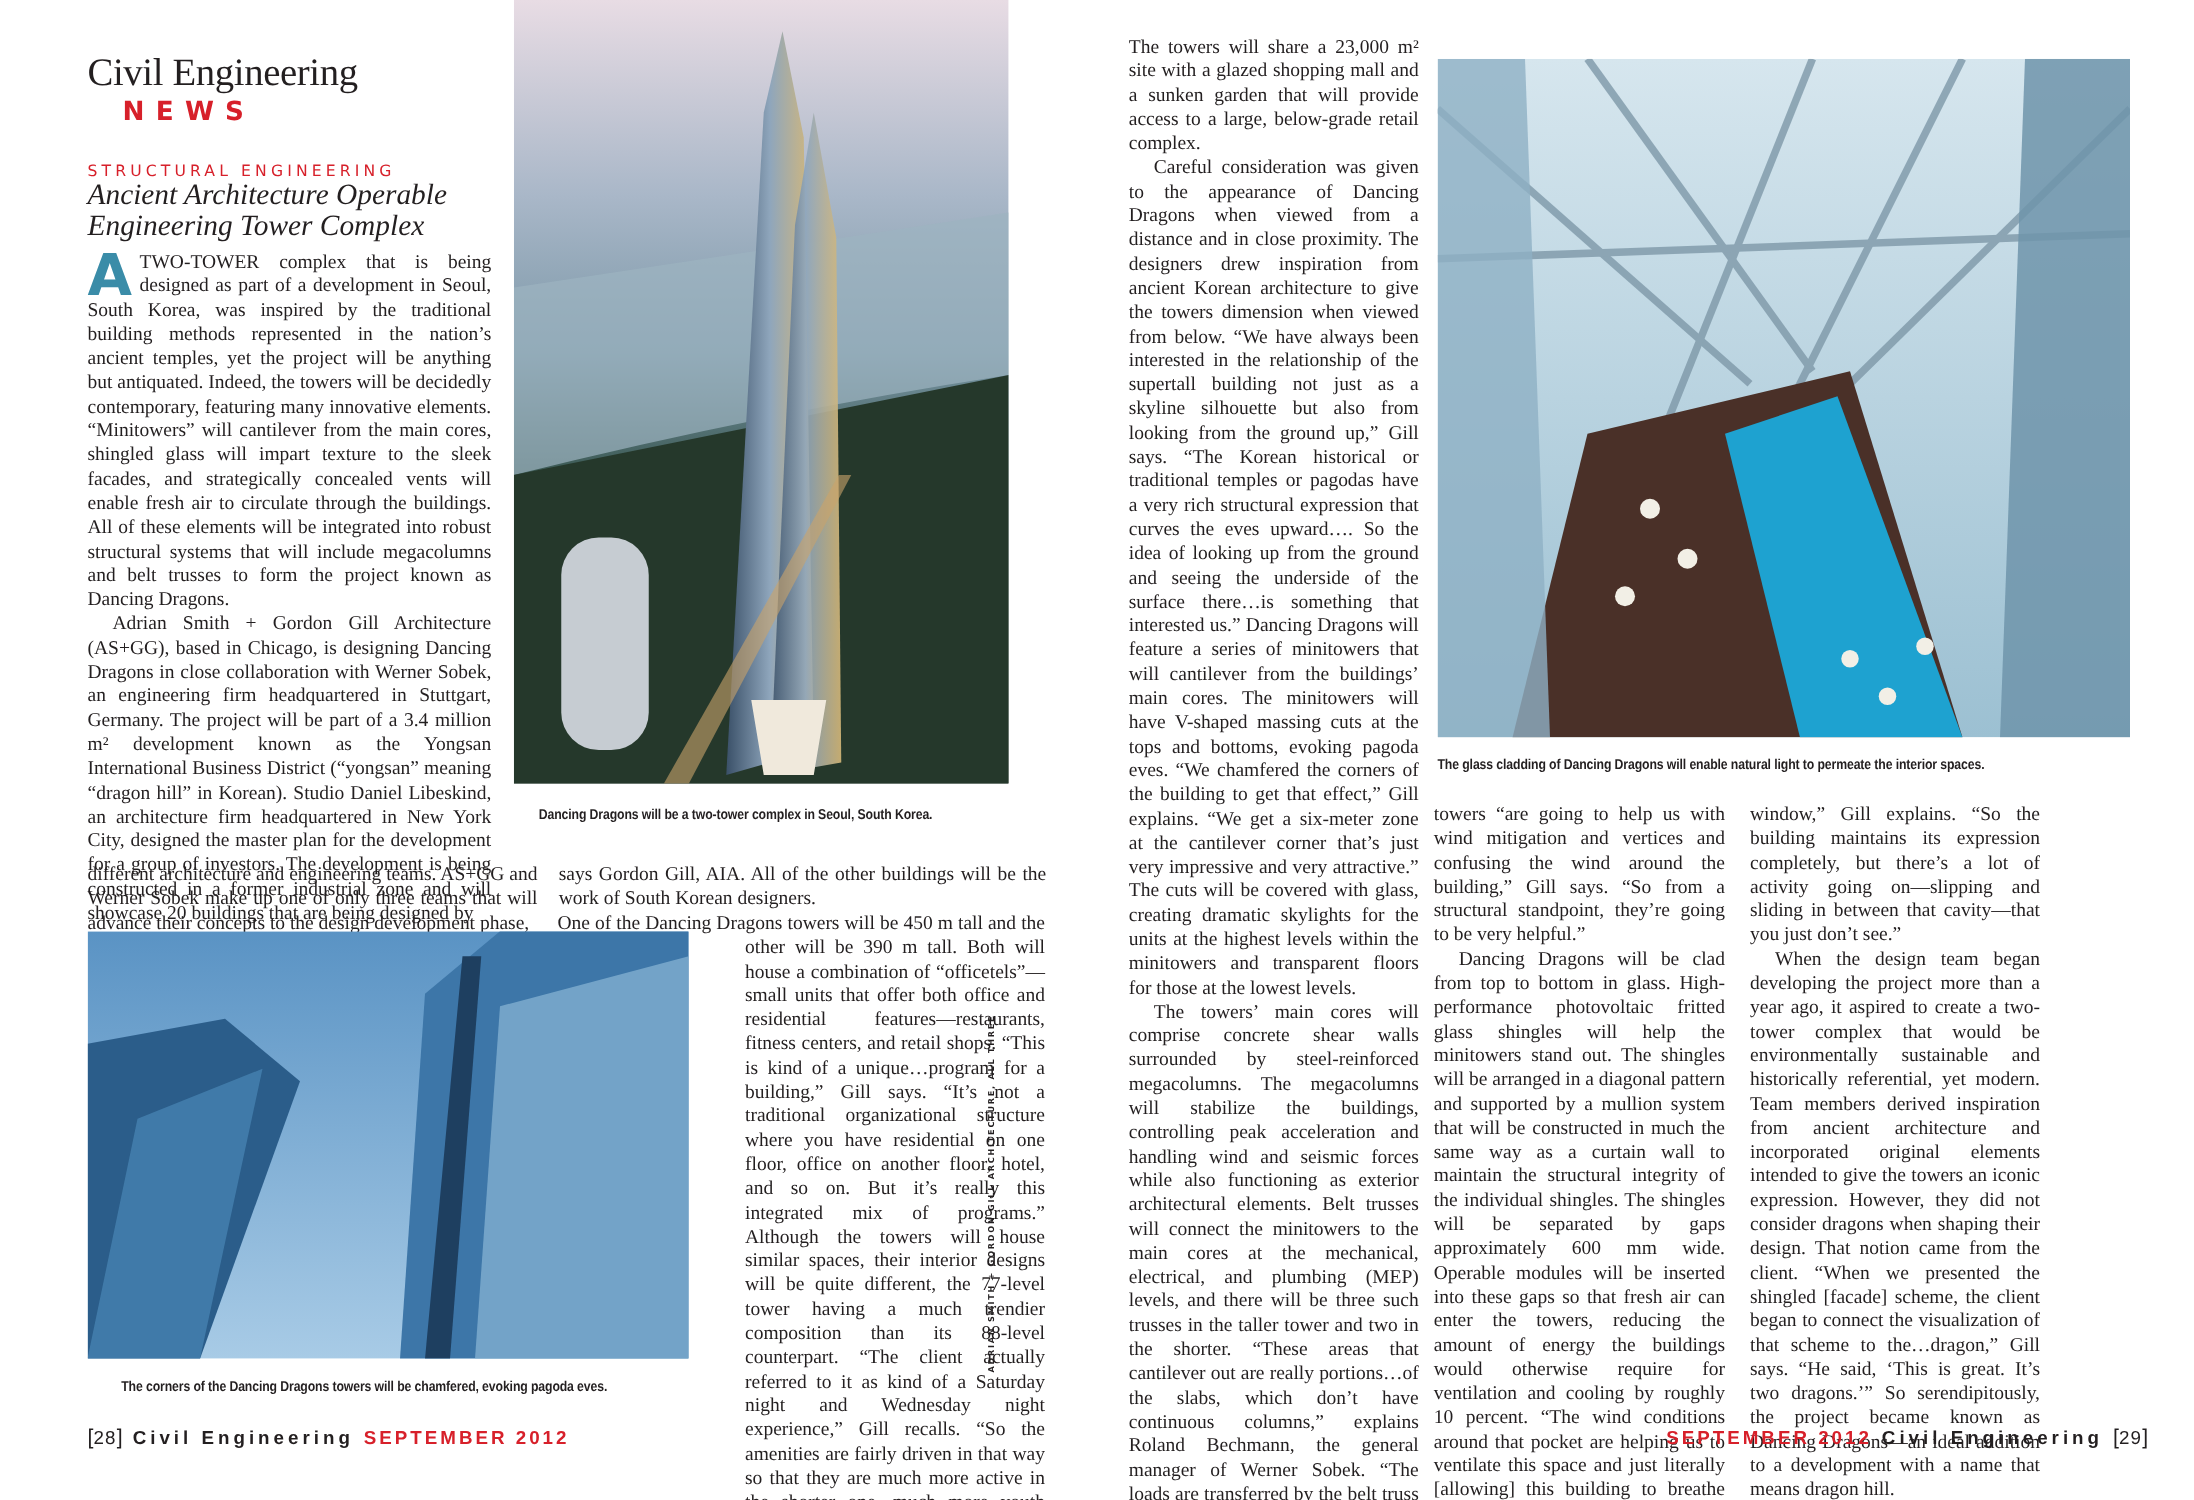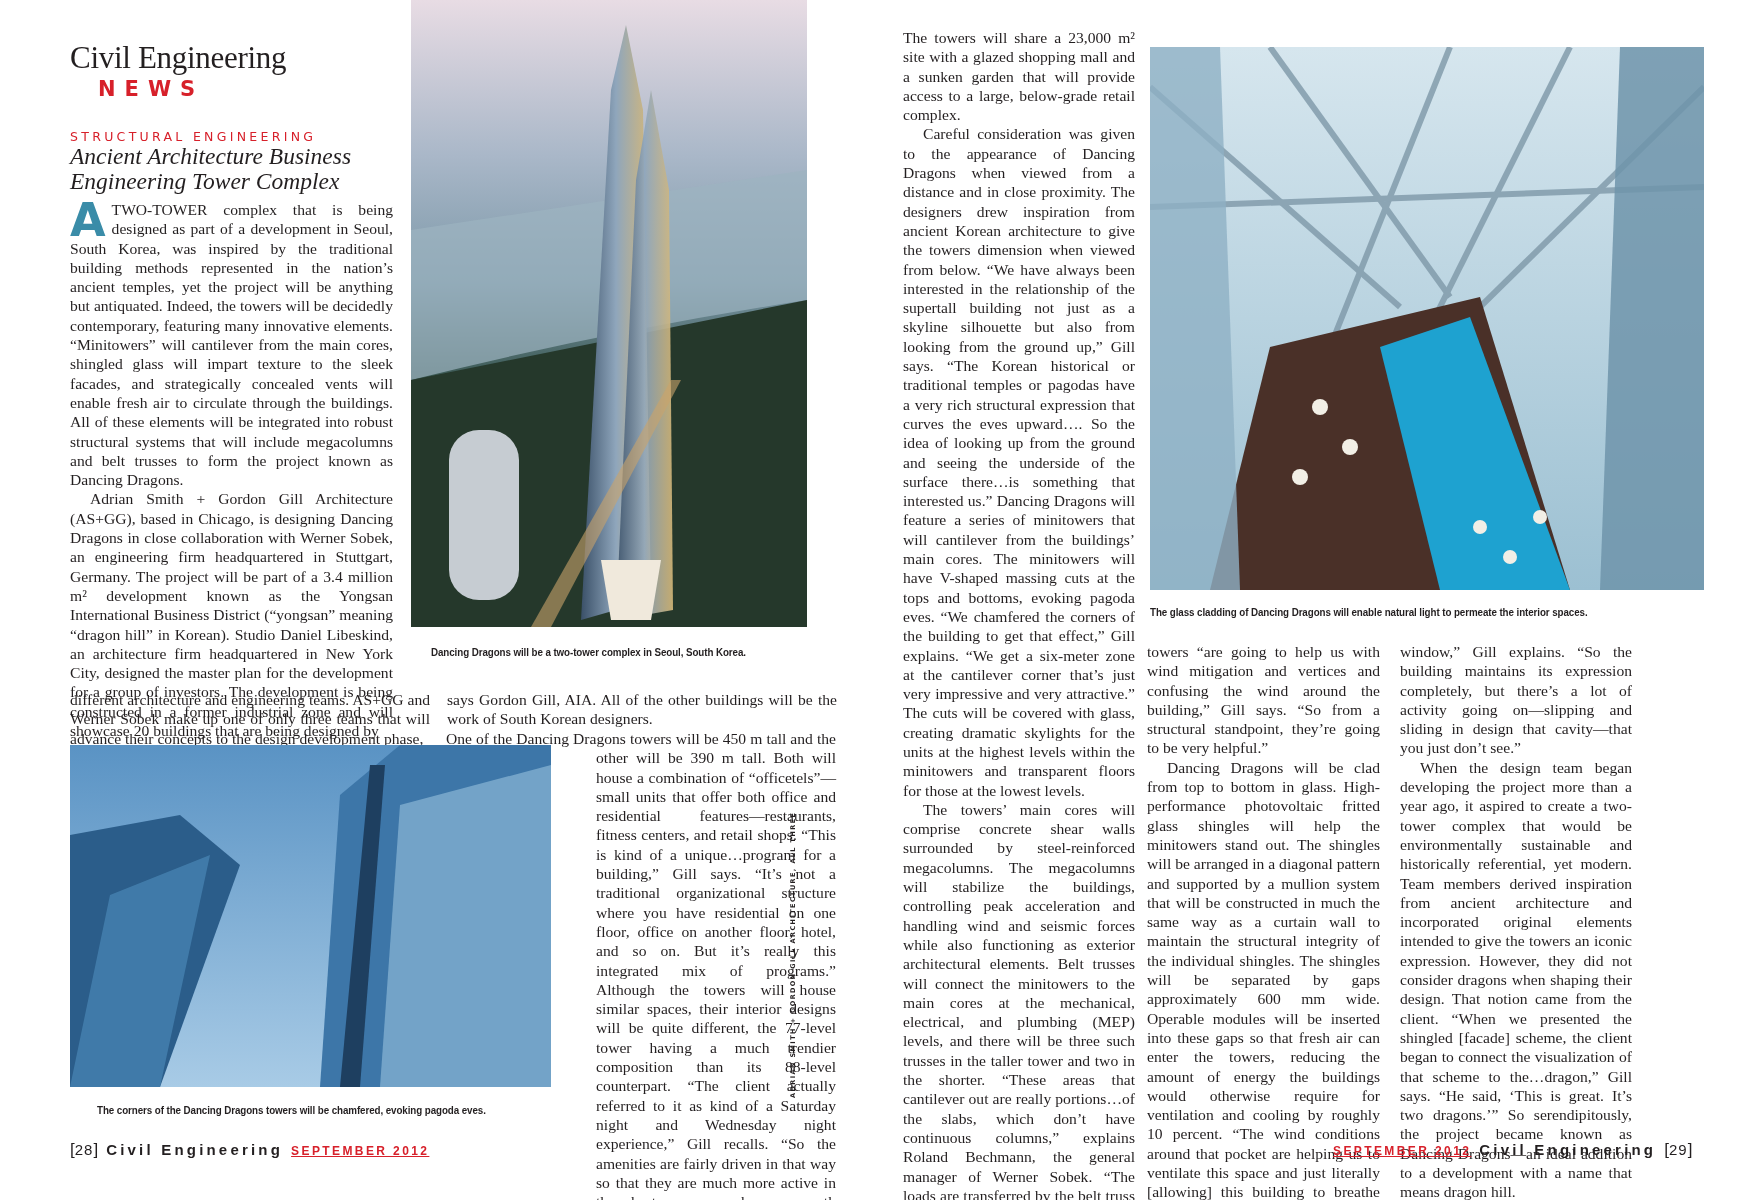--- a/index.html
+++ b/index.html
@@ -14,31 +14,31 @@
   .kicker { left: 70px; top: 129px; font-family: "DejaVu Sans", sans-serif; font-weight: normal; font-size: 12.5px; letter-spacing: 3.3px; color: #d7202a; }
   .headline { left: 70px; top: 144px; font-style: italic; font-size: 23.5px; line-height: 25px; }
   .dropcap { float: left; font-family: "DejaVu Sans", sans-serif; font-weight: bold; font-size: 46px; line-height: 36px; color: #3a8ca8; margin: 2px 6px 0 0; }
   .photo { position: absolute; overflow: hidden; }
   .caption { font-family: "Liberation Sans", "DejaVu Sans", sans-serif; font-weight: bold; font-size: 11.4px; color: #231f20; letter-spacing: -0.1px; transform: scaleX(0.86); transform-origin: left center; white-space: nowrap; }
   .credit { font-family: "DejaVu Sans", sans-serif; font-weight: bold; font-size: 6.5px; letter-spacing: 1.4px; color: #231f20; transform: rotate(-90deg); transform-origin: left top; white-space: nowrap; }
   .folio { font-family: "Liberation Sans", "DejaVu Sans", sans-serif; font-size: 15px; white-space: nowrap; }
   .folio .bracket { font-weight: normal; font-size: 17px; }
   .folio .num { font-weight: normal; letter-spacing: 1px; }
   .folio .mag { font-weight: bold; letter-spacing: 3.2px; margin: 0 8px; }
-  .folio .date { font-weight: bold; color: #d7202a; font-size: 12px; letter-spacing: 2.4px; text-decoration: underline; }
+  .folio .date { font-weight: bold; color: #d7202a; font-size: 15px; letter-spacing: 2.4px; }
 </style>
 </head>
 <body>
 
 <div class="abs mast-title">Civil Engineering</div>
 <div class="abs mast-news">NEWS</div>
 
 <div class="abs kicker">STRUCTURAL ENGINEERING</div>
 <div class="abs headline">
-  <div>Ancient Architecture Business</div>
+  <div>Ancient Architecture Operable</div>
   <div>Engineering Tower Complex</div>
 </div>
 
 <div class="abs body-text" style="left:70px; top:200px; width:323px;">
   <p><span class="dropcap">A</span><span> TWO-TOWER complex that is being designed as part of a development in Seoul, South Korea, was inspired by the traditional building methods represented in the nation’s ancient temples, yet the project will be anything but antiquated. Indeed, the towers will be decidedly contemporary, featuring many innovative elements. “Minitowers” will cantilever from the main cores, shingled glass will impart texture to the sleek facades, and strategically concealed vents will enable fresh air to circulate through the buildings. All of these elements will be integrated into robust structural systems that will include megacolumns and belt trusses to form the project known as Dancing Dragons.</span></p>
   <p class="indent">Adrian Smith + Gordon Gill Architecture (AS+GG), based in Chicago, is designing Dancing Dragons in close collaboration with Werner Sobek, an engineering firm headquartered in Stuttgart, Germany. The project will be part of a 3.4 million m² development known as the Yongsan International Business District (“yongsan” meaning “dragon hill” in Korean). Studio Daniel Libeskind, an architecture firm headquartered in New York City, designed the master plan for the development for a group of investors. The development is being constructed in a former industrial zone and will showcase 20 buildings that are being designed by</p>
 </div>
 <div class="abs body-text" style="left:70px; top:690px; width:360px;">different architecture and engineering teams. AS+GG and Werner Sobek make up one of only three teams that will advance their concepts to the design development phase,</div>
 
 <div class="photo" style="left:411px; top:0px; width:396px; height:627px;">
@@ -132,21 +132,21 @@
   </svg>
 </div>
 <div class="abs caption" style="left:1150px; top:606px;">The glass cladding of Dancing Dragons will enable natural light to permeate the interior spaces.</div>
 
 <div class="abs body-text" style="left:1147px; top:642px; width:233px;">
   <p>towers “are going to help us with wind mitigation and vertices and confusing the wind around the building,” Gill says. “So from a structural standpoint, they’re going to be very helpful.”</p>
   <p class="indent">Dancing Dragons will be clad from top to bottom in glass. High-performance photovoltaic fritted glass shingles will help the minitowers stand out. The shingles will be arranged in a diagonal pattern and supported by a mullion system that will be constructed in much the same way as a curtain wall to maintain the structural integrity of the individual shingles. The shingles will be separated by gaps approximately 600 mm wide. Operable modules will be inserted into these gaps so that fresh air can enter the towers, reducing the amount of energy the buildings would otherwise require for ventilation and cooling by roughly 10 percent. “The wind conditions around that pocket are helping us to ventilate this space and just literally [allowing] this building to breathe without actually seeing the</p>
 </div>
 
 <div class="abs body-text" style="left:1400px; top:642px; width:232px;">
-  <p>window,” Gill explains. “So the building maintains its expression completely, but there’s a lot of activity going on—slipping and sliding in design that cavity—that you just don’t see.”</p>
+  <p>window,” Gill explains. “So the building maintains its expression completely, but there’s a lot of activity going on—slipping and sliding in between that cavity—that you just don’t see.”</p>
   <p class="indent"><span>When the design team began developing the project more than a year ago, it aspired to create a two-tower complex that would be environmentally sustainable and historically referential, yet modern. Team members derived inspiration from ancient architecture and incorporated original elements intended to give the towers an iconic expression. However, they did not consider dragons when shaping their design. That notion came from the client. “When we presented the shingled [facade] scheme, the client began to connect the visualization of that scheme to the…dragon,” Gill says. “He said, ‘This is great. It’s two dragons.’” So serendipitously, the project became known as Dancing Dragons—an ideal addition to a development with a name that means dragon hill.</span></p>
 </div>
 
 <div class="abs folio" style="left:70px; top:1140px;">
   <span class="bracket">[</span><span class="num">28</span><span class="bracket">]</span><span class="mag">Civil Engineering</span><span class="date">SEPTEMBER 2012</span>
 </div>
 <div class="abs folio" style="left:1333px; top:1140px;text-align:right;">
   <span class="date">SEPTEMBER 2012</span><span class="mag">Civil Engineering</span><span class="bracket">[</span><span class="num">29</span><span class="bracket">]</span>
 </div>
 

